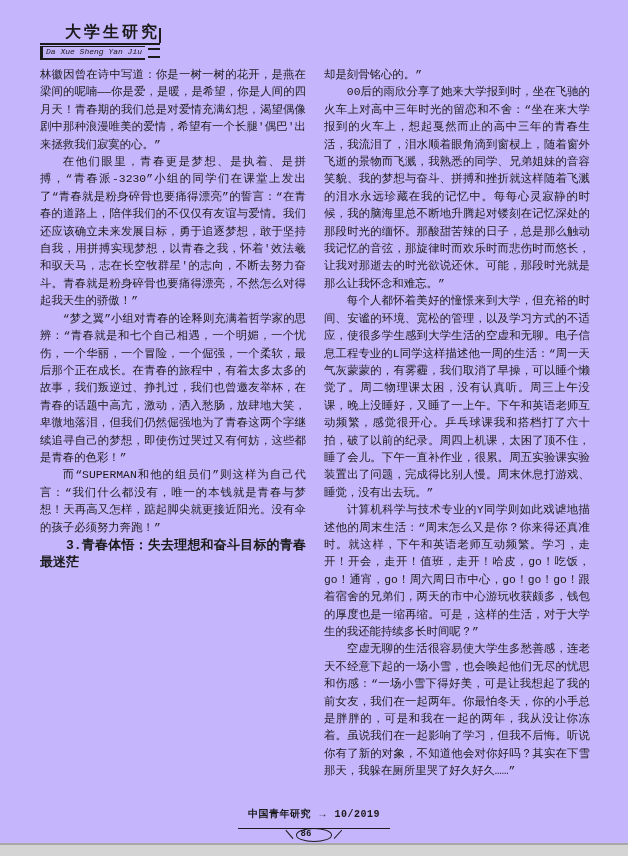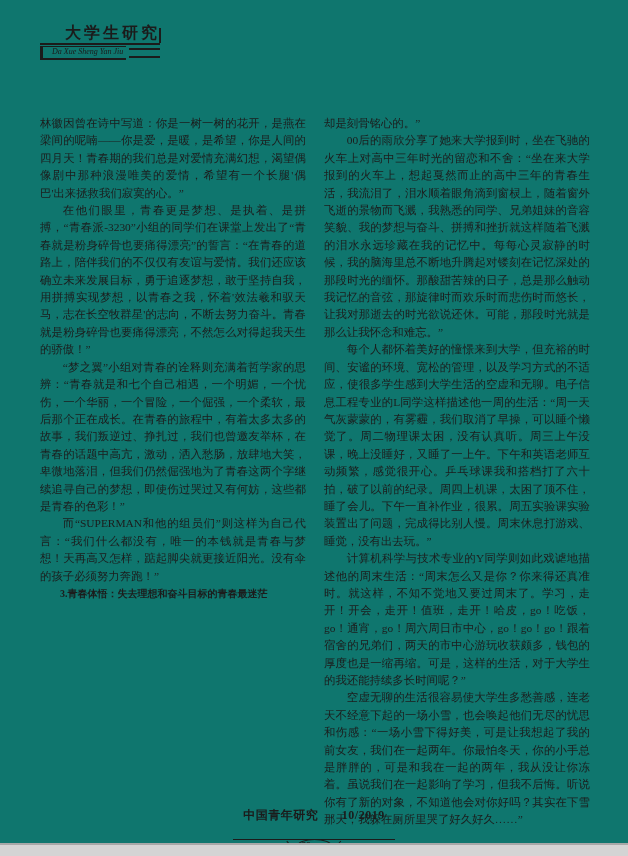--- a/index.html
+++ b/index.html
@@ -1,56 +1,56 @@
 <!DOCTYPE html>
 <html><head>
 <meta charset="utf-8">
 <style>
   html,body{margin:0;padding:0;}
   body{
     width:628px;height:856px;position:relative;overflow:hidden;
     background:#fdfdfd;
     font-family:"Liberation Serif","DejaVu Serif",serif;
   }
-  .page{position:absolute;inset:0;background:#0f766e;}
+  .page{position:absolute;inset:0;background:#c4b5fd;font-family:Liberation Mono, monospace;}
 
   
   .header{position:absolute;left:40px;top:24px;width:120px;}
   .header-title{
     font-size:16px;font-weight:bold;letter-spacing:3px;color:#1b1b1b;
     text-align:right;border-bottom:2px solid #1b1b1b;padding-bottom:1px;
     position:relative;line-height:18px;
   }
   .header-title::after{
     content:"";position:absolute;right:-1px;bottom:0;width:2px;height:15px;background:#1b1b1b;
   }
   .header-pinyin{display:flex;align-items:stretch;margin-top:1px;}
   .pin-box{
     font-style:italic;font-size:8px;line-height:10px;color:#1b1b1b;white-space:nowrap;
     border-left:3px solid #1b1b1b;border-bottom:2px solid #1b1b1b;border-top:1px solid #1b1b1b;
-    padding:0 3px 1px 9px;
+    padding:0 3px 1px 3px;
   }
   .pin-lines{flex:1;margin-left:3px;margin-top:2px;height:6px;
     border-top:2px solid #1b1b1b;border-bottom:2px solid #1b1b1b;}
 
   
   .columns{position:absolute;top:67px;left:40px;width:550px;display:flex;gap:18px;}
   .col{
     width:266px;font-size:11.4px;line-height:17.4px;color:#1c1c1c;
-    text-align:justify;text-justify:inter-ideograph;margin-top:48px;
+    text-align:justify;text-justify:inter-ideograph;
   }
   .col p{margin:0;}
   p.indent{text-indent:2em;}
-  p.heading{font-weight:bold;text-indent:2em;font-size:10px;}
+  p.heading{font-weight:bold;text-indent:2em;font-size:13px;}
 
   
   .footer{position:absolute;left:0;right:0;top:807px;display:flex;flex-direction:column;align-items:center;}
   .footer-line{
-    font-size:12px;font-weight:bold;color:#1b1b1b;letter-spacing:0.5px;
-    border-bottom:1.5px solid #1b1b1b;padding:0 10px 15px 10px;white-space:nowrap;
+    font-size:10px;font-weight:bold;color:#1b1b1b;letter-spacing:0.5px;
+    border-bottom:1.5px solid #1b1b1b;padding:0 10px 7px 10px;white-space:nowrap;
   }
   .footer-arrow{font-weight:bold;padding:0 2px;}
   .footer-pageno{display:flex;align-items:center;margin-top:-1px;font-size:9px;font-weight:bold;color:#1b1b1b;}
   .slash{font-size:10px;transform:translateY(-1px);}
   .page-oval{
     border:1.2px solid #1b1b1b;border-radius:50%;
     padding:0 20px 1px 4px;line-height:11px;margin:0 1px;
   }
 
   
@@ -77,21 +77,21 @@
       <p>林徽因曾在诗中写道：你是一树一树的花开，是燕在梁间的呢喃——你是爱，是暖，是希望，你是人间的四月天！青春期的我们总是对爱情充满幻想，渴望偶像剧中那种浪漫唯美的爱情，希望有一个长腿'偶巴'出来拯救我们寂寞的心。”</p>
       <p class="indent">在他们眼里，青春更是梦想、是执着、是拼搏，“青春派-3230”小组的同学们在课堂上发出了“青春就是粉身碎骨也要痛得漂亮”的誓言：“在青春的道路上，陪伴我们的不仅仅有友谊与爱情。我们还应该确立未来发展目标，勇于追逐梦想，敢于坚持自我，用拼搏实现梦想，以青春之我，怀着'效法羲和驭天马，志在长空牧群星'的志向，不断去努力奋斗。青春就是粉身碎骨也要痛得漂亮，不然怎么对得起我天生的骄傲！”</p>
       <p class="indent">“梦之翼”小组对青春的诠释则充满着哲学家的思辨：“青春就是和七个自己相遇，一个明媚，一个忧伤，一个华丽，一个冒险，一个倔强，一个柔软，最后那个正在成长。在青春的旅程中，有着太多太多的故事，我们叛逆过、挣扎过，我们也曾邀友举杯，在青春的话题中高亢，激动，洒入愁肠，放肆地大笑，卑微地落泪，但我们仍然倔强地为了青春这两个字继续追寻自己的梦想，即使伤过哭过又有何妨，这些都是青春的色彩！”</p>
       <p class="indent">而“SUPERMAN和他的组员们”则这样为自己代言：“我们什么都没有，唯一的本钱就是青春与梦想！天再高又怎样，踮起脚尖就更接近阳光。没有伞的孩子必须努力奔跑！”</p>
       <p class="heading">3.青春体悟：失去理想和奋斗目标的青春最迷茫</p>
     </div>
     <div class="col">
       <p>却是刻骨铭心的。”</p>
       <p class="indent">00后的雨欣分享了她来大学报到时，坐在飞驰的火车上对高中三年时光的留恋和不舍：“坐在来大学报到的火车上，想起戛然而止的高中三年的青春生活，我流泪了，泪水顺着眼角滴到窗棂上，随着窗外飞逝的景物而飞溅，我熟悉的同学、兄弟姐妹的音容笑貌、我的梦想与奋斗、拼搏和挫折就这样随着飞溅的泪水永远珍藏在我的记忆中。每每心灵寂静的时候，我的脑海里总不断地升腾起对镂刻在记忆深处的那段时光的缅怀。那酸甜苦辣的日子，总是那么触动我记忆的音弦，那旋律时而欢乐时而悲伤时而悠长，让我对那逝去的时光欲说还休。可能，那段时光就是那么让我怀念和难忘。”</p>
       <p class="indent">每个人都怀着美好的憧憬来到大学，但充裕的时间、安谧的环境、宽松的管理，以及学习方式的不适应，使很多学生感到大学生活的空虚和无聊。电子信息工程专业的L同学这样描述他一周的生活：“周一天气灰蒙蒙的，有雾霾，我们取消了早操，可以睡个懒觉了。周二物理课太困，没有认真听。周三上午没课，晚上没睡好，又睡了一上午。下午和英语老师互动频繁，感觉很开心。乒乓球课我和搭档打了六十拍，破了以前的纪录。周四上机课，太困了顶不住，睡了会儿。下午一直补作业，很累。周五实验课实验装置出了问题，完成得比别人慢。周末休息打游戏、睡觉，没有出去玩。”</p>
-      <p class="indent">计算机科学与技术专业的Y同学则如此戏谑地描述他的周末生活：“周末怎么又是你？你来得还真准时。就这样，不知不觉地又要过周末了。学习，走开！开会，走开！值班，走开！哈皮，go！吃饭，go！通宵，go！周六周日市中心，go！go！go！跟着宿舍的兄弟们，两天的市中心游玩收获颇多，钱包的厚度也是一缩再缩。可是，这样的生活，对于大学生的我还能持续多长时间呢？”</p>
+      <p class="indent">计算机科学与技术专业的Y同学则如此戏谑地描述他的周末生活：“周末怎么又是你？你来得还真准时。就这样，下午和英语老师互动频繁。学习，走开！开会，走开！值班，走开！哈皮，go！吃饭，go！通宵，go！周六周日市中心，go！go！go！跟着宿舍的兄弟们，两天的市中心游玩收获颇多，钱包的厚度也是一缩再缩。可是，这样的生活，对于大学生的我还能持续多长时间呢？”</p>
       <p class="indent">空虚无聊的生活很容易使大学生多愁善感，连老天不经意下起的一场小雪，也会唤起他们无尽的忧思和伤感：“一场小雪下得好美，可是让我想起了我的前女友，我们在一起两年。你最怕冬天，你的小手总是胖胖的，可是和我在一起的两年，我从没让你冻着。虽说我们在一起影响了学习，但我不后悔。听说你有了新的对象，不知道他会对你好吗？其实在下雪那天，我躲在厕所里哭了好久好久……”</p>
     </div>
   </div>
 
   <div class="footer">
     <div class="footer-line">
       <span>中国青年研究</span>
       <span class="footer-arrow">→</span>
       <span>10/2019</span>
     </div>

